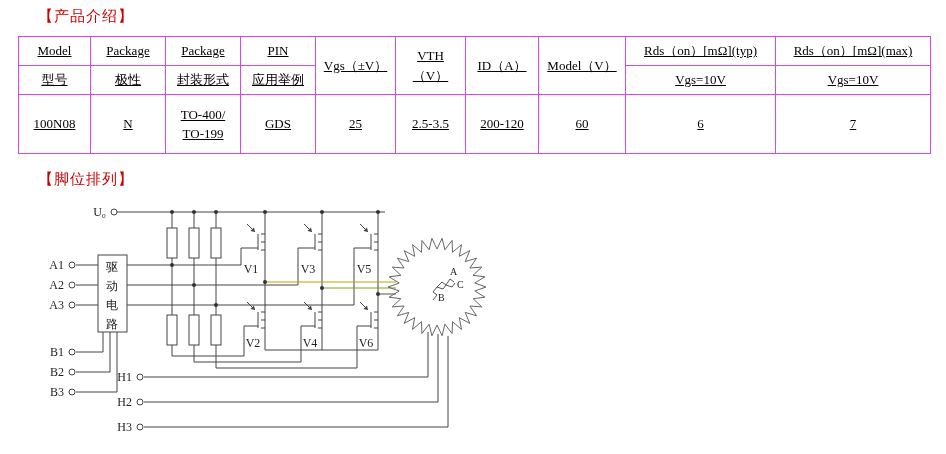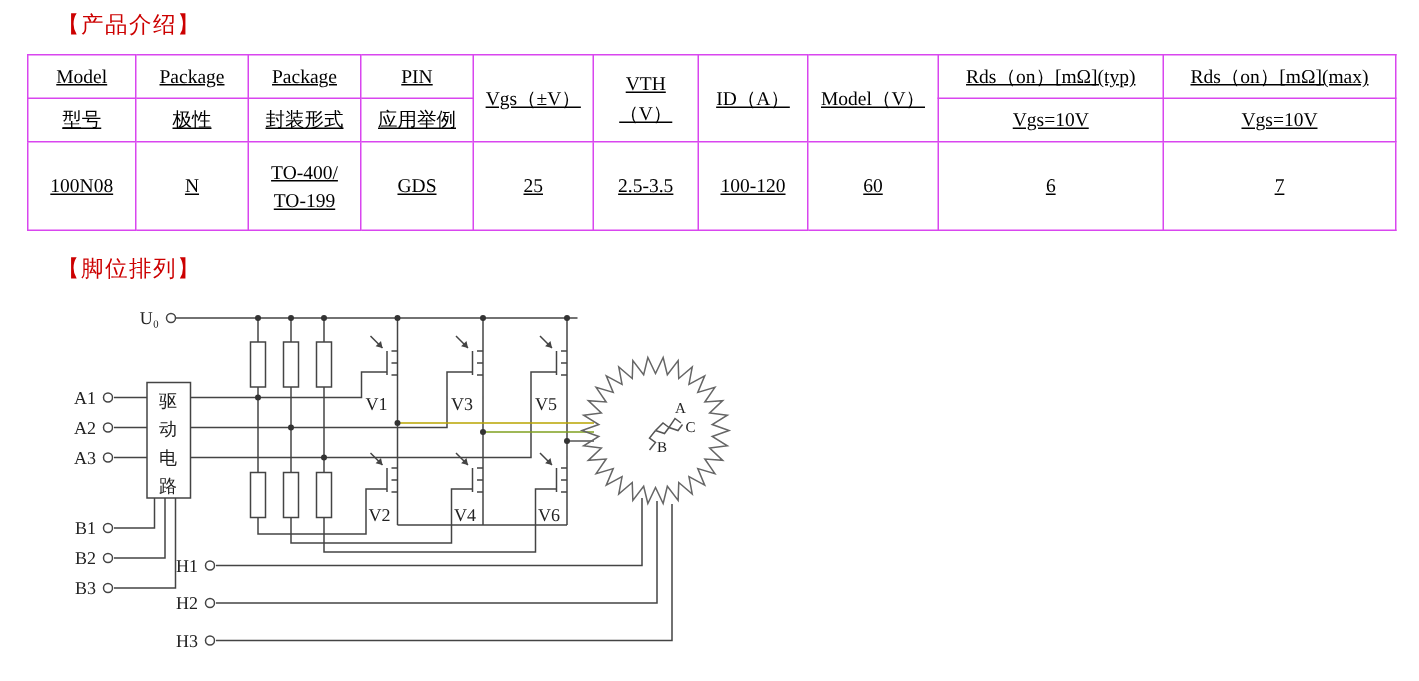--- a/index.html
+++ b/index.html
@@ -70,21 +70,21 @@
   <tr class="drow">
     <td>100N08</td>
     <td>N</td>
     <td>
       <div>TO-400/</div>
       <div>TO-199</div>
     </td>
     <td>GDS</td>
     <td>25</td>
     <td>2.5-3.5</td>
-    <td>100-120</td>
+    <td>200-120</td>
     <td>60</td>
     <td>6</td>
     <td>7</td>
   </tr>
 </tbody>
   </table>
 
 <div id="heading-application" class="heading">【脚位排列】</div>
 
 <svg id="circuit" width="946" height="259" viewBox="0 195 946 259">

